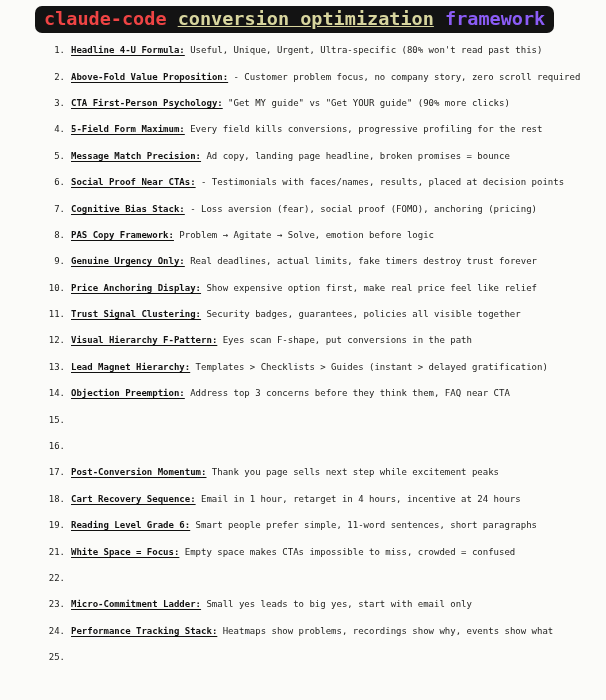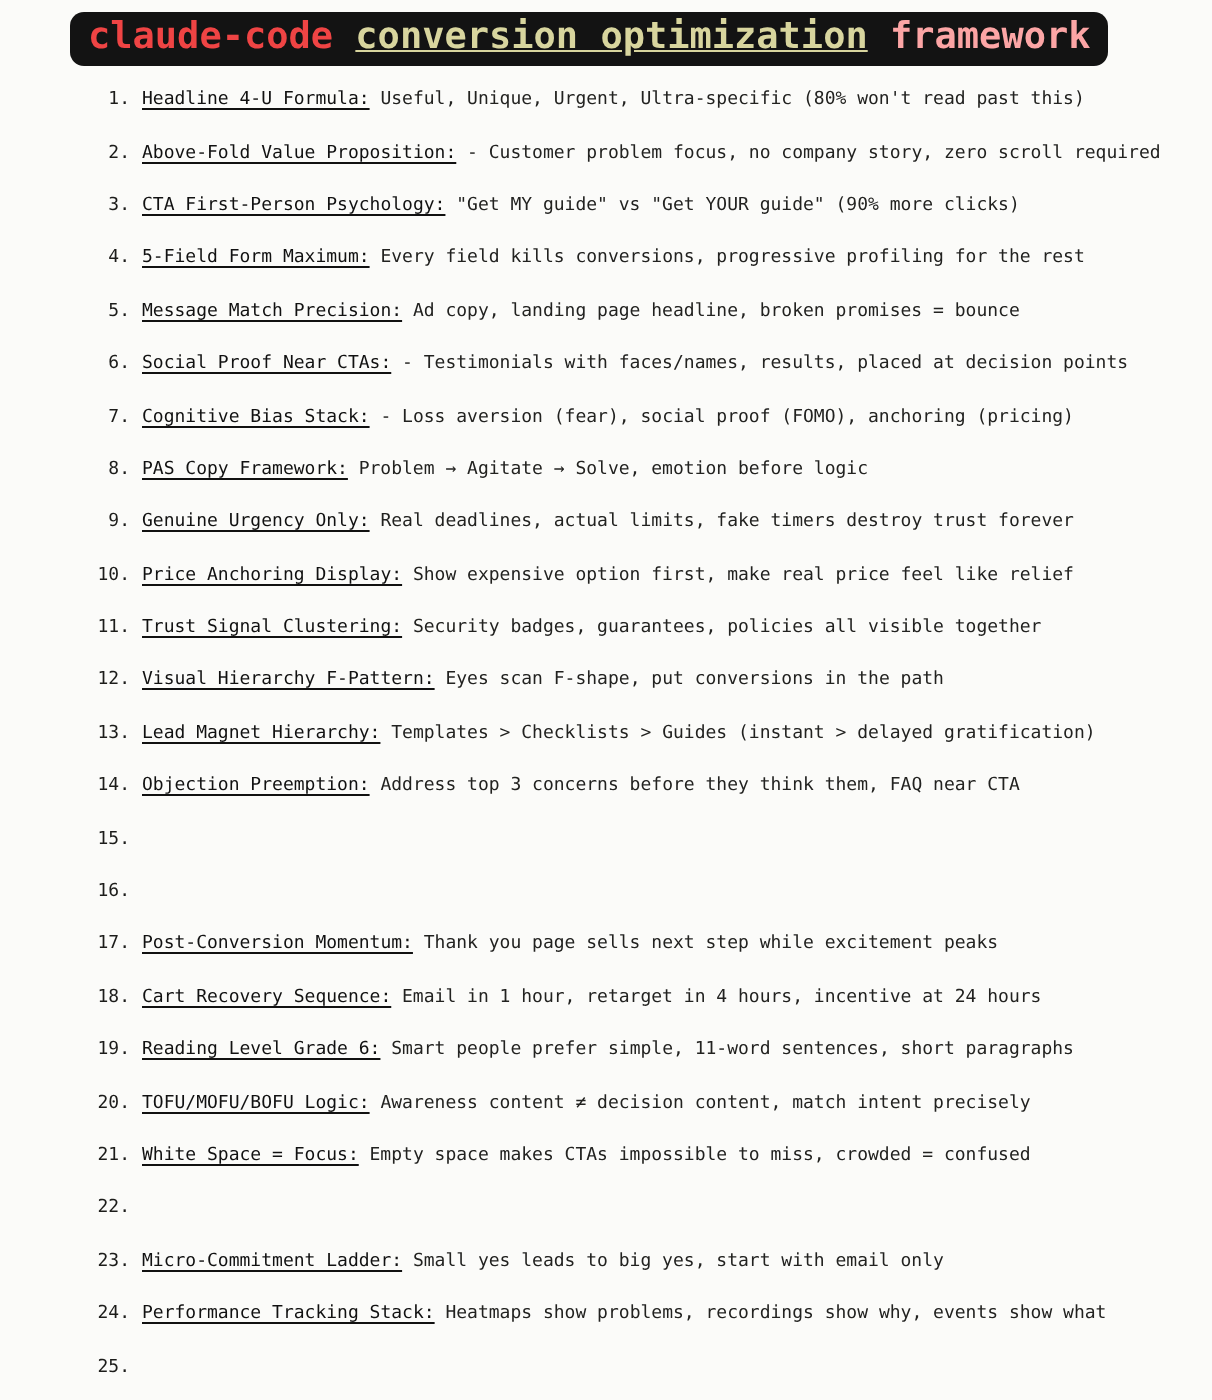--- a/index.html
+++ b/index.html
@@ -42,38 +42,38 @@
   }
   .num {
     display: inline-block;
     width: 29px;
     text-align: right;
     flex: 0 0 29px;
     color: #1c1c1a;
   }
   .txt { margin-left: 6px; }
   .label {
-    font-weight: normal;
+    font-weight: bold;
     color: #111;
     text-decoration: underline;
     text-decoration-thickness: 1px;
     text-underline-offset: 2px;
     margin-right: 5.4px;
   }
   .desc { color: #222220; }
 </style>
 </head>
 <body>
 
 <div class="page">
 
   <div class="title-pill" style="background: rgb(19, 19, 19);">
     <span class="t-part" style="color: #ef4444;">claude-code</span>
     <span class="t-highlight" style="color: rgb(216, 213, 158);">conversion optimization</span>
-    <span class="t-part" style="color: #fca5a5;">framework</span>
+    <span class="t-part" style="color: #8b5cf6;">framework</span>
   </div>
 
   <div class="list" id="list">
     <div class="row">
       <span class="num">1.</span>
       <span class="txt">
         <span class="label">Headline 4-U Formula:</span><span class="desc">Useful, Unique, Urgent, Ultra-specific (80% won't read past this)</span>
       </span>
     </div>
 
@@ -190,26 +190,20 @@
       </span>
     </div>
 
     <div class="row">
       <span class="num">19.</span>
       <span class="txt">
         <span class="label">Reading Level Grade 6:</span><span class="desc">Smart people prefer simple, 11-word sentences, short paragraphs</span>
       </span>
     </div>
 
-    <div class="row">
-      <span class="num">20.</span>
-      <span class="txt">
-        <span class="label">TOFU/MOFU/BOFU Logic:</span><span class="desc">Awareness content ≠ decision content, match intent precisely</span>
-      </span>
-    </div>
 
     <div class="row">
       <span class="num">21.</span>
       <span class="txt">
         <span class="label">White Space = Focus:</span><span class="desc">Empty space makes CTAs impossible to miss, crowded = confused</span>
       </span>
     </div>
 
     <div class="row">
       <span class="num">22.</span>

